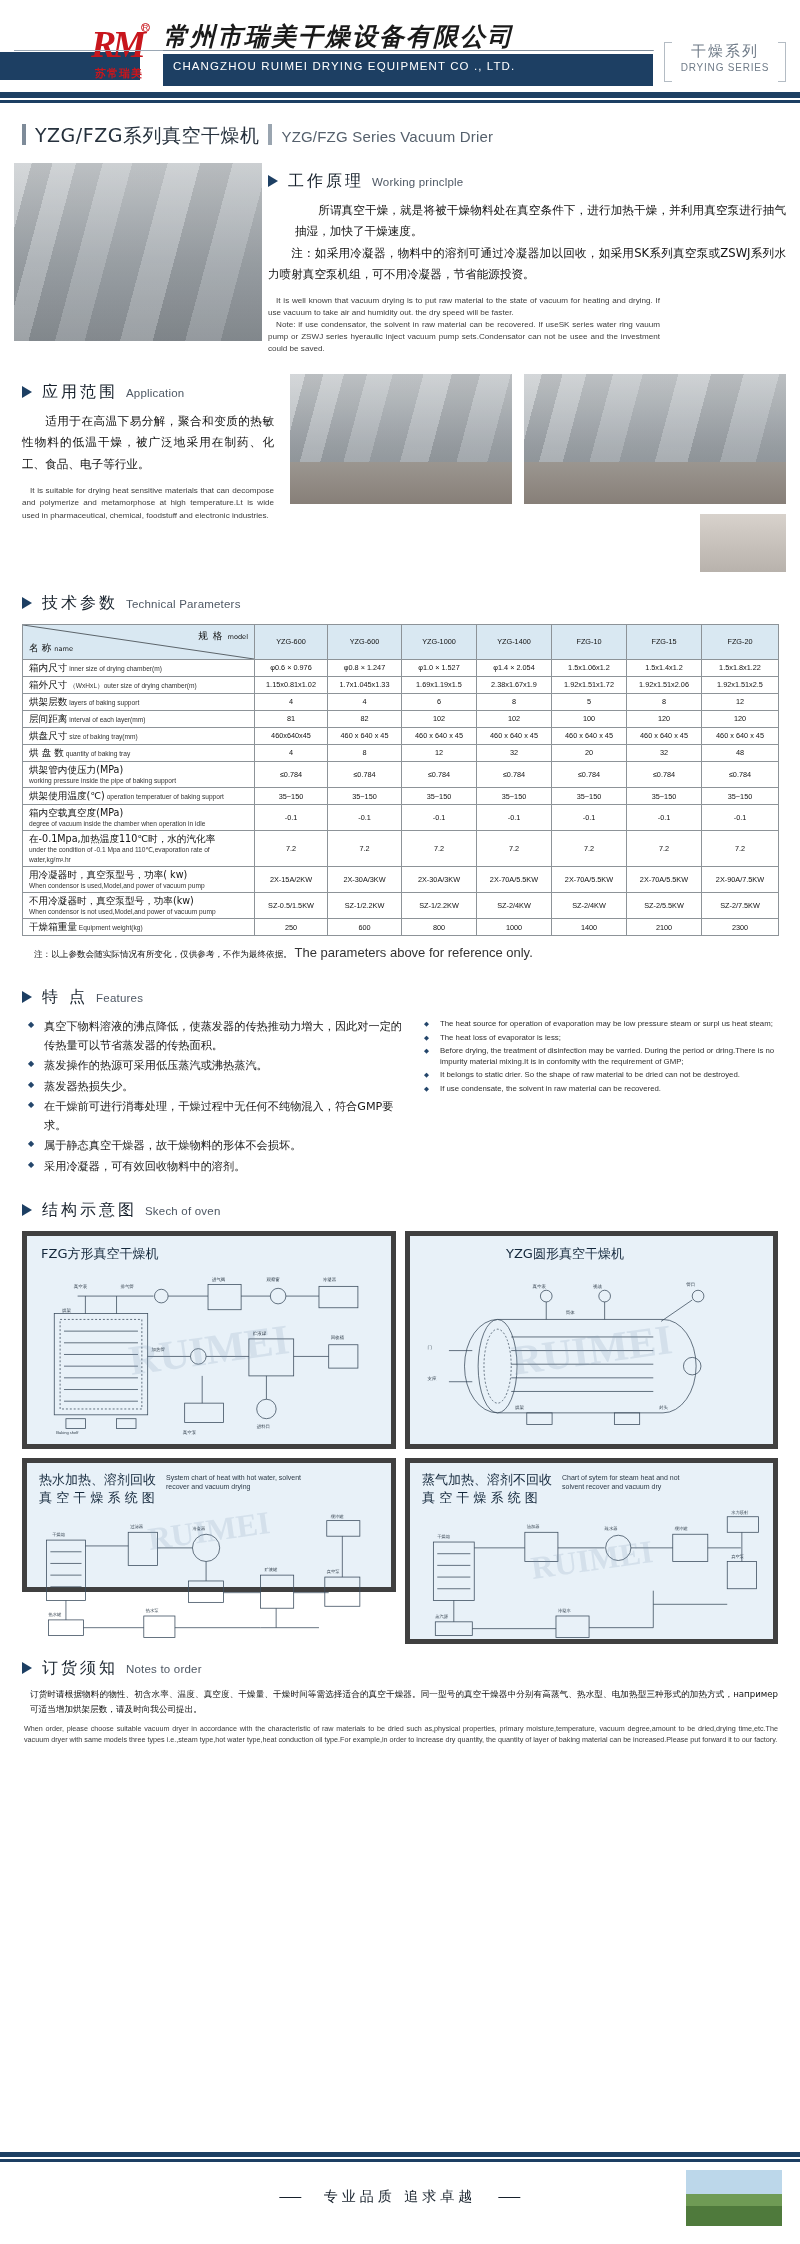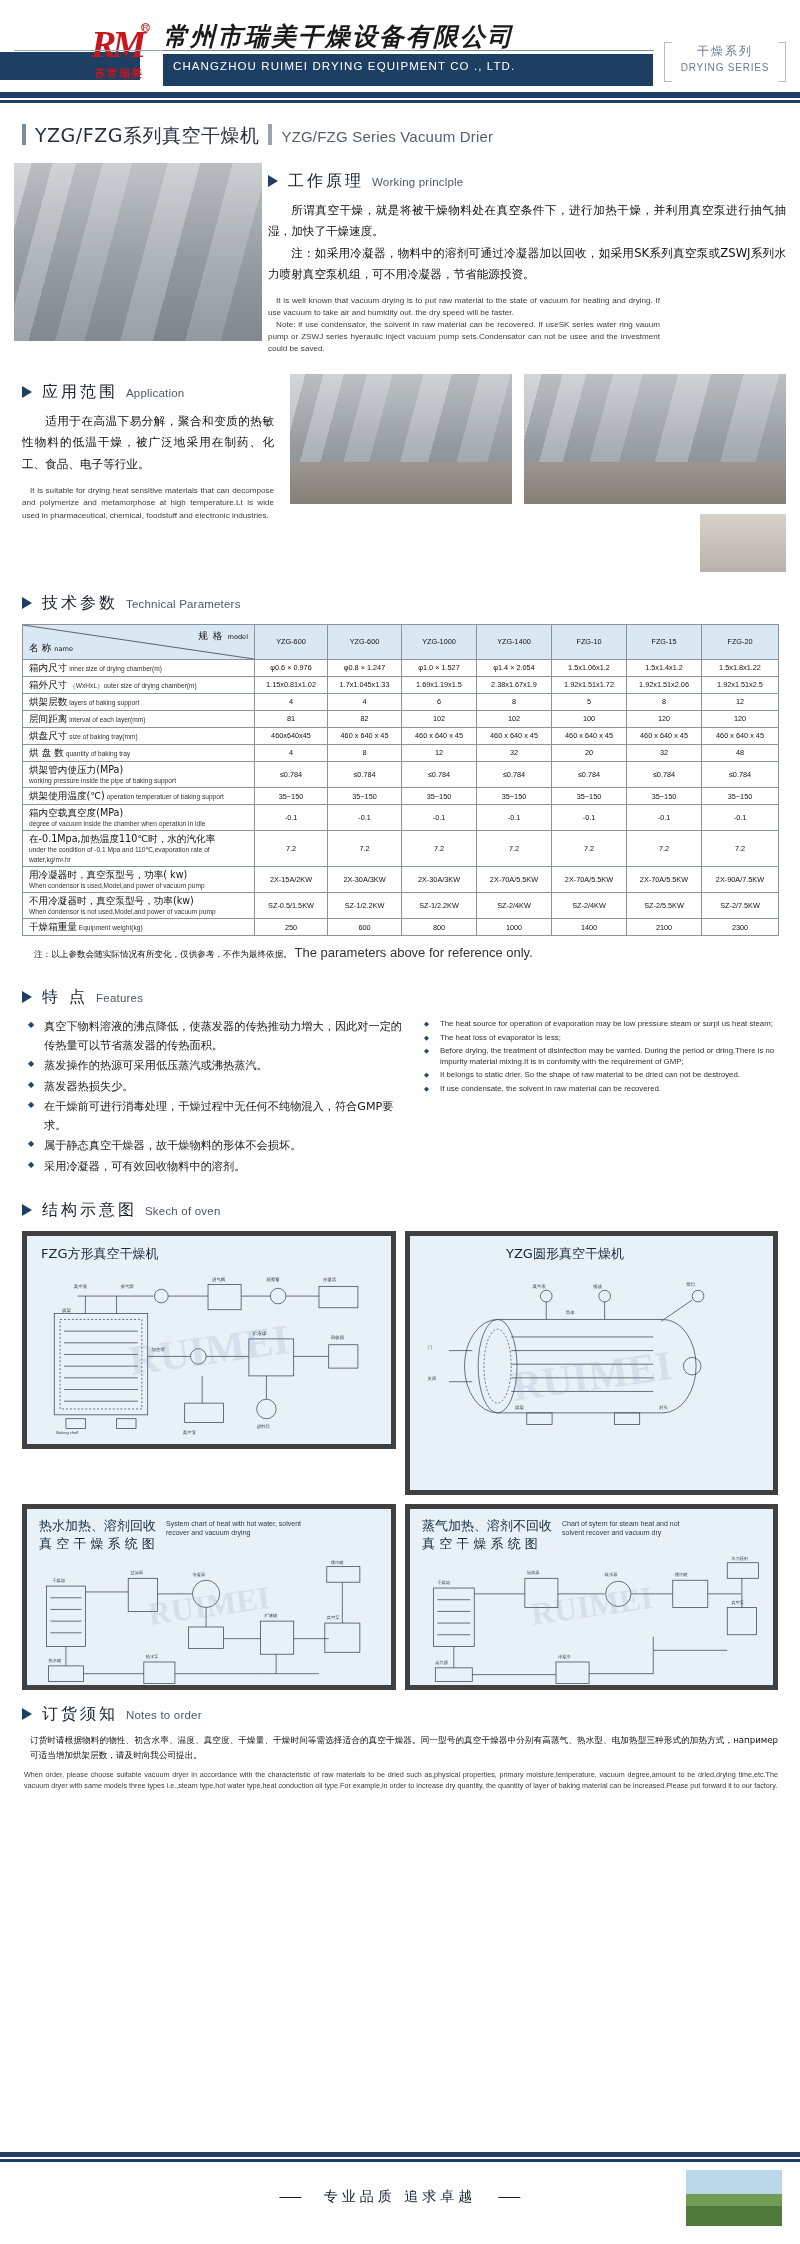--- a/index.html
+++ b/index.html
@@ -45,21 +45,21 @@
   .hdr-rule2 { position:absolute; left:163px; top:50px; width:490px; height:1px; background:#7d8b99; }
   .hdr-en-bar {
     position:absolute; left:163px; top:54px; width:490px; height:32px;
     background:#1d3f63; color:#ffffff; font-size:11.5px; letter-spacing:1.1px;
     line-height:24px; padding-left:10px; white-space:nowrap;
   }
   .hdr-series {
     position:absolute; right:14px; top:42px; width:122px; height:42px;
     color:#6f7b88; text-align:center;
   }
-  .hdr-series .cn { font-size:12px; letter-spacing:2px; line-height:18px; }
+  .hdr-series .cn { font-size:15px; letter-spacing:2px; line-height:18px; }
   .hdr-series .en { font-size:10px; letter-spacing:0.8px; line-height:16px; }
   .brk { position:absolute; width:8px; height:40px; border:1px solid #b4bcc4; top:0; }
   .brk.l { left:0; border-right:none; }
   .brk.r { right:0; border-left:none; }
 
   .band { height:6px; background:#1d3f63; }
   .band-thin { height:2px; background:#ffffff; }
 
   
   .prod-title { padding:18px 0 0 22px; display:flex; align-items:baseline; }
@@ -200,21 +200,21 @@
 
 <div style="position:relative;margin-top:14px;height:205px;">
   <div class="photo steel" style="position:absolute;left:14px;top:0;width:248px;height:178px;"></div>
 
   <div style="position:absolute;left:268px;top:8px;width:518px;">
     <div class="sec-head">
       <div class="tri"></div>
       <div class="sec-cn">工作原理</div>
       <div class="sec-en">Working princlple</div>
     </div>
-    <div class="cn-body" style="margin-top:8px;text-indent:2em;">所谓真空干燥，就是将被干燥物料处在真空条件下，进行加热干燥，并利用真空泵进行抽气抽湿，加快了干燥速度。</div>
+    <div class="cn-body" style="margin-top:8px;text-indent:2em;margin-left:27px;">所谓真空干燥，就是将被干燥物料处在真空条件下，进行加热干燥，并利用真空泵进行抽气抽湿，加快了干燥速度。</div>
     <div class="cn-body" style="text-indent:2em;">注：如采用冷凝器，物料中的溶剂可通过冷凝器加以回收，如采用SK系列真空泵或ZSWJ系列水力喷射真空泵机组，可不用冷凝器，节省能源投资。</div>
     <div class="en-body" style="margin-top:9px;width:392px;text-indent:1em;">It is well known that vacuum drying is to put raw material to the state of vacuum for heating and drying. If use vacuum to take air and humidity out. the dry speed will be faster.</div>
     <div class="en-body" style="width:392px;text-indent:1em;">Note: if use condensator, the solvent in raw material can be recovered. If useSK series  water ring vauum pump or ZSWJ series hyeraulic inject vacuum pump sets.Condensator can not be usee and the investment could be saved.</div>
   </div>
 </div>
 
 <div style="position:relative;height:215px;margin-top:6px;">
   <div class="photo steel floor" style="position:absolute;left:290px;top:0;width:222px;height:130px;"></div>
   <div class="photo steel floor" style="position:absolute;left:524px;top:0;width:262px;height:130px;"></div>
   <div class="photo" style="position:absolute;left:700px;top:140px;width:86px;height:58px;background:linear-gradient(#d8d2cc,#b8b2ac);"></div>
@@ -492,21 +492,21 @@
               <text x="312" y="78">回收桶</text>
             <text x="36" y="50">烘架</text>
               <text x="160" y="176">真空泵</text>
               <text x="236" y="170">进料口</text>
           </g>
           <text x="30" y="176" fill="#33404d" font-size="4.2" font-family="Liberation Sans, sans-serif">Baking shelf</text>
         </svg>
         <div class="wm">RUIMEI</div>
       </div>
 
-      <div class="dpanel" style="width:373px;height:264px;">
+      <div class="dpanel" style="width:373px;height:218px;">
         <div style="padding:9px 0 0 96px;" class="dtitle-cn">YZG圆形真空干燥机</div>
         <svg class="dsvg" viewBox="0 0 373 178">
           <g stroke="#3c4d5e" fill="none" stroke-width="0.8">
             <path d="M90 58 h170 a34 48 0 0 1 0 96 h-170 a34 48 0 0 1 0 -96 z"></path>
             <ellipse cx="90" cy="106" rx="20" ry="48"></ellipse>
             <ellipse cx="90" cy="106" rx="14" ry="38" stroke-dasharray="2 2"></ellipse>
             <line x1="104" y1="76" x2="250" y2="76"></line>
               <line x1="104" y1="90" x2="250" y2="90"></line>
             <line x1="104" y1="104" x2="250" y2="104"></line>
               <line x1="104" y1="118" x2="250" y2="118"></line>
@@ -532,21 +532,21 @@
             <text x="160" y="52">筒体</text>
               <text x="256" y="150">封头</text>
               <text x="108" y="150">烘架</text>
           </g>
         </svg>
         <div class="wm">RUIMEI</div>
       </div>
     </div>
 
     <div class="drow">
-      <div class="dpanel" style="width:374px;height:186px;">
+      <div class="dpanel" style="width:374px;height:134px;">
         <div style="padding:8px 0 0 12px;display:flex;align-items:flex-start;">
           <div style="white-space:pre-line;" class="dtitle-cn">热水加热、溶剂回收
 真 空 干 燥 系 统 图</div>
           <div class="dtitle-en" style="margin-left:10px;width:136px;padding-top:3px;">System chart of heat with hot water, solvent recover and vacuum drying</div>
         </div>
         <svg class="dsvg" viewBox="0 0 374 136">
           <g stroke="#3c4d5e" fill="none" stroke-width="0.8">
             <rect x="20" y="34" width="40" height="62"></rect>
             <line x1="24" y1="46" x2="56" y2="46"></line>
               <line x1="24" y1="58" x2="56" y2="58"></line>

